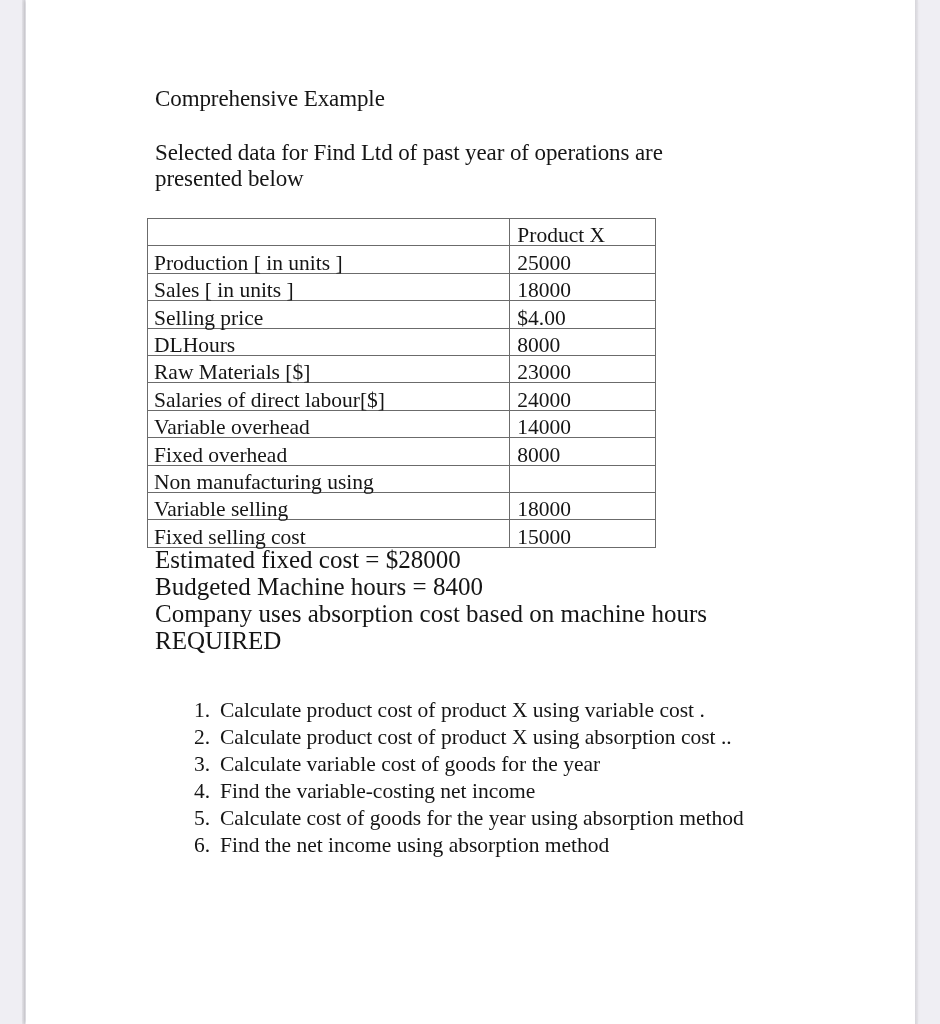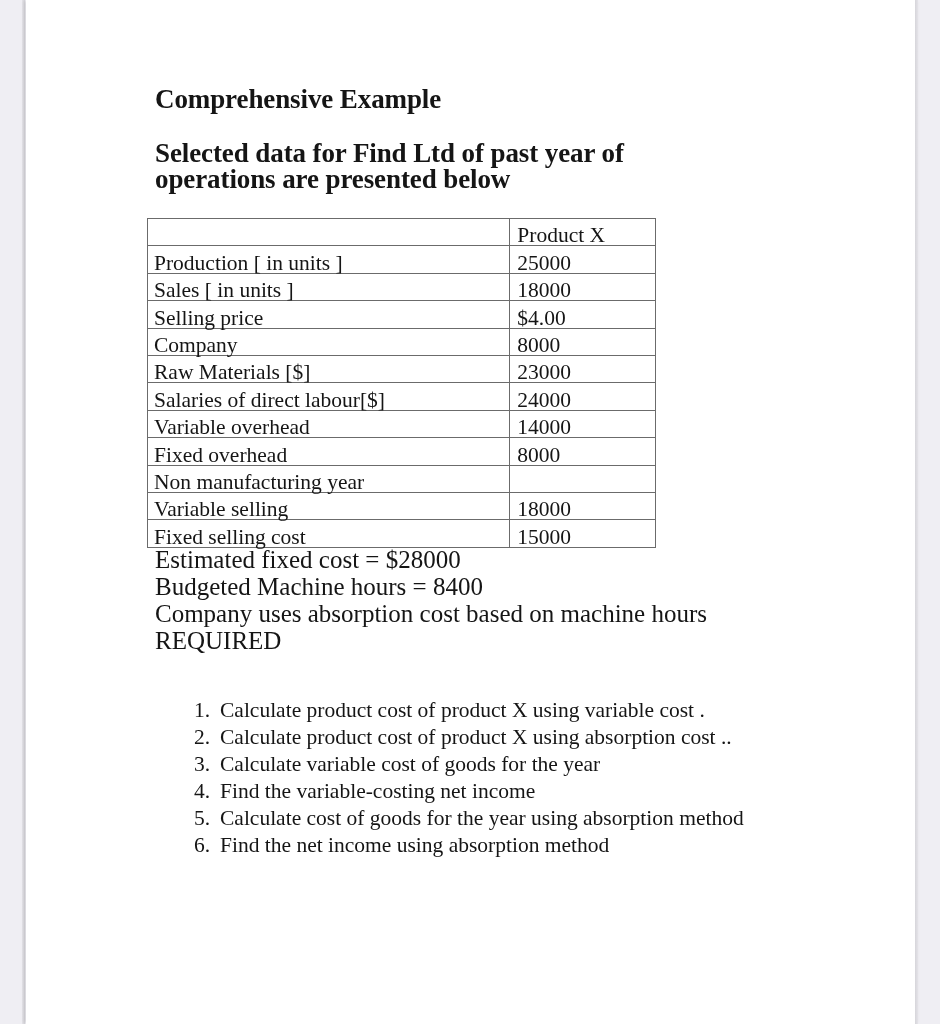--- a/index.html
+++ b/index.html
@@ -30,25 +30,24 @@
       width: 3px;
       height: 1024px;
       background: linear-gradient(to right, #e4e3e8, #d6d5da);
     }
     .edge-left { left: 22px; }
     .edge-right { left: 915px; background: linear-gradient(to right, #d6d5da, #e4e3e8); }
 
     .text {
       position: absolute;
       left: 155px;
-      font-size: 27px;
+      font-size: 23px;
       line-height: 26px;
       white-space: nowrap;
       letter-spacing: -0.1px;
-      font-weight: bold;
     }
     .title { top: 86px; }
     .intro { top: 140px; white-space: normal; width: 560px; }
 
     table.data {
       position: absolute;
       left: 147px;
       top: 218px;
       width: 509px;
       border-collapse: collapse;
@@ -110,41 +109,41 @@
   </tr>
   <tr>
     <td class="label"><span>Sales [ in units ]</span></td>
     <td class="value"><span>18000</span></td>
   </tr>
   <tr>
     <td class="label"><span>Selling price</span></td>
     <td class="value"><span>$4.00</span></td>
   </tr>
   <tr>
-    <td class="label"><span>Company</span></td>
+    <td class="label"><span>DLHours</span></td>
     <td class="value"><span>8000</span></td>
   </tr>
   <tr>
     <td class="label"><span>Raw Materials  [$]</span></td>
     <td class="value"><span>23000</span></td>
   </tr>
   <tr>
     <td class="label"><span>Salaries of direct labour[$]</span></td>
     <td class="value"><span>24000</span></td>
   </tr>
   <tr>
     <td class="label"><span>Variable overhead</span></td>
     <td class="value"><span>14000</span></td>
   </tr>
   <tr>
     <td class="label"><span>Fixed overhead</span></td>
     <td class="value"><span>8000</span></td>
   </tr>
   <tr>
-    <td class="label"><span>Non manufacturing year</span></td>
+    <td class="label"><span>Non manufacturing using</span></td>
     <td class="value"><span></span></td>
   </tr>
   <tr>
     <td class="label"><span>Variable selling</span></td>
     <td class="value"><span>18000</span></td>
   </tr>
   <tr>
     <td class="label"><span>Fixed selling cost</span></td>
     <td class="value"><span>15000</span></td>
   </tr>

